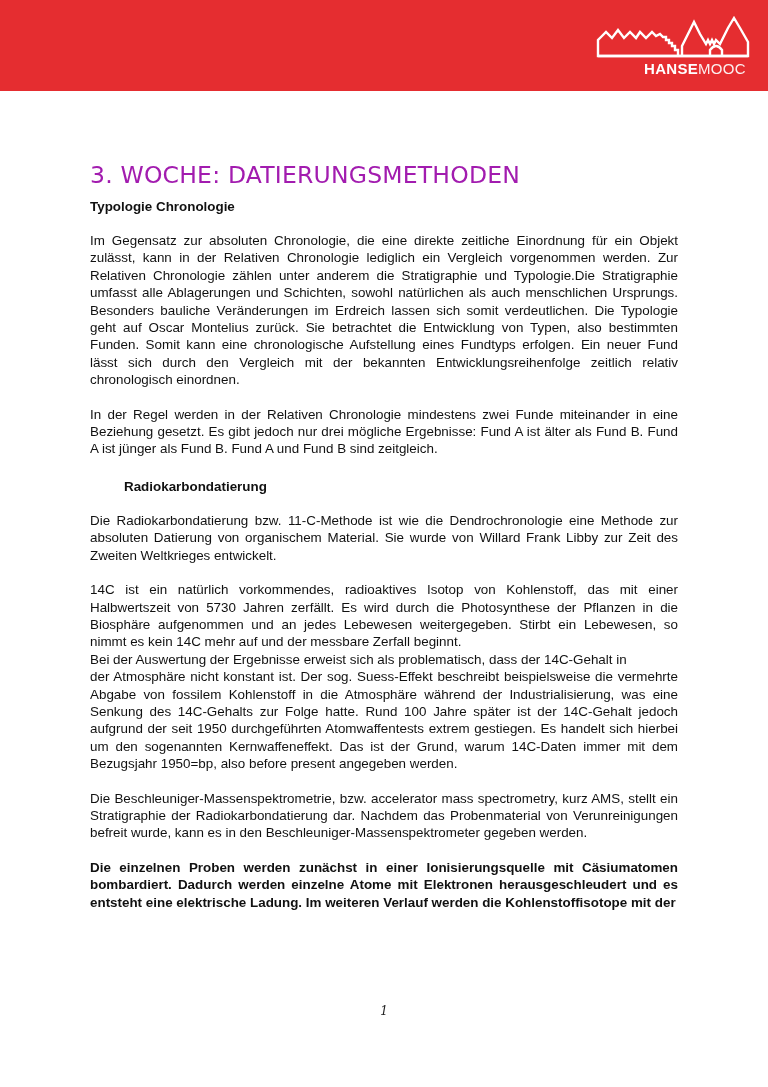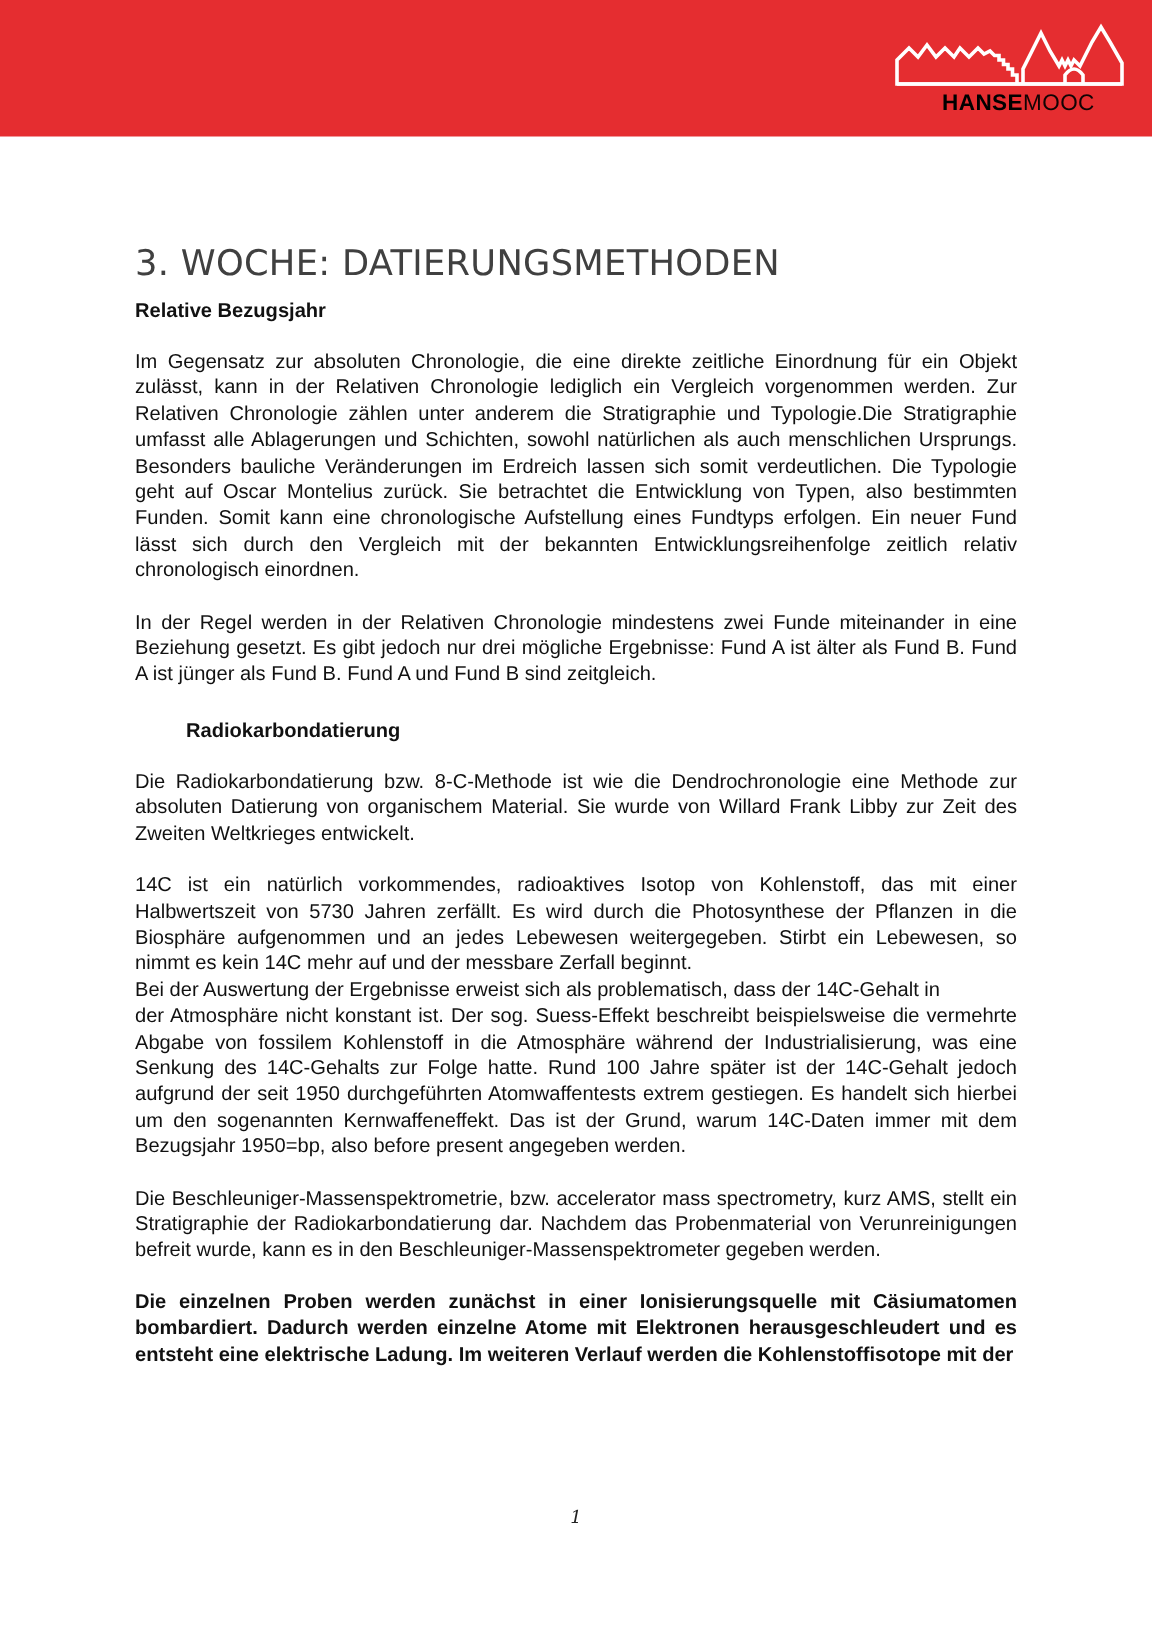--- a/index.html
+++ b/index.html
@@ -1,20 +1,20 @@
 <!DOCTYPE html>
 <html><head>
 <meta charset="utf-8">
 <style>
   html, body { margin: 0; padding: 0; background: #ffffff; }
   body { width: 768px; height: 1087px; position: relative; overflow: hidden; font-family: "Liberation Sans", sans-serif; color: #111; }
   .header { position: absolute; left: 0; top: 0; width: 768px; height: 91px; background: #e52d30; }
   .logo { position: absolute; left: 596px; top: 10px; width: 162px; height: 72px; }
   .logo svg { position: absolute; left: 0; top: 0; }
-  .logo-text { position: absolute; left: 32px; top: 50px; font-size: 15px; color: #000000; letter-spacing: 0.3px; white-space: nowrap; }
+  .logo-text { position: absolute; left: 48px; top: 50px; font-size: 15px; color: #ffffff; letter-spacing: 0.3px; white-space: nowrap; }
   .logo-text .b { font-weight: bold; }
   .logo-text .l { font-weight: normal; opacity: 0.92; }
   .content { position: absolute; left: 90px; top: 160px; width: 588px; }
   h1 { margin: 0; font-family: "DejaVu Sans", sans-serif; font-weight: normal; font-size: 23.5px; color: #b5161d; letter-spacing: 0.2px; line-height: 30px; }
   h2 { margin: 0; font-size: 13.4px; font-weight: bold; line-height: 17px; }
   p { margin: 0; font-size: 13.4px; line-height: 17.4px; text-align: justify; }
   .h-rel { margin-top: 8px; }
   .p1 { margin-top: 17px; }
   .p2 { margin-top: 17px; }
   .h-radio { margin-top: 20px; padding-left: 34px; }
@@ -35,28 +35,28 @@
     <svg width="162" height="56" viewBox="0 0 162 56">
       <path d="M2 46 L2 30 L6 26 L10 22 L16 28 L22 20 L28 28 L34 22 L40 28 L44 22 L50 28 L56 22 L60 26 L64 24 L67 27 L70 27 L70 30 L73 30 L73 33 L76 33 L76 36 L79 36 L79 40 L82 40 L82 46 L86 46 L86 36 L92 24 L98 12 L104 24 L110 34 L112 30 L114 34 L116 30 L118 34 L120 30 L124 34 L132 18 L138 8 L144 18 L152 32 L152 46 Z" fill="none" stroke="#ffffff" stroke-width="2.4" stroke-linejoin="miter"></path>
       <path d="M114 46 L114 40 Q120 32 126 40 L126 46" fill="none" stroke="#ffffff" stroke-width="2.4"></path>
       <path d="M2 46 L152 46" fill="none" stroke="#ffffff" stroke-width="2.4"></path>
     </svg>
     <div class="logo-text"><span class="b">HANSE</span><span class="l">MOOC</span></div>
   </div>
 </div>
 
 <div class="content">
-  <h1 style="color: #404040;">3. WOCHE: DATIERUNGSMETHODEN</h1>
+  <h1 style="color: #a21caf;">3. WOCHE: DATIERUNGSMETHODEN</h1>
 
-  <h2 class="h-rel">Relative Bezugsjahr</h2>
+  <h2 class="h-rel">Typologie Chronologie</h2>
   <p class="p1">Im Gegensatz zur absoluten Chronologie, die eine direkte zeitliche Einordnung für ein Objekt zulässt, kann in der Relativen Chronologie lediglich ein Vergleich vorgenommen werden. Zur Relativen Chronologie zählen unter anderem die Stratigraphie und Typologie.Die Stratigraphie umfasst alle Ablagerungen und Schichten, sowohl natürlichen als auch menschlichen Ursprungs. Besonders bauliche Veränderungen im Erdreich lassen sich somit verdeutlichen. Die Typologie geht auf Oscar Montelius zurück. Sie betrachtet die Entwicklung von Typen, also bestimmten Funden. Somit kann eine chronologische Aufstellung eines Fundtyps erfolgen. Ein neuer Fund lässt sich durch den Vergleich mit der bekannten Entwicklungsreihenfolge zeitlich relativ chronologisch einordnen.</p>
   <p class="p2">In der Regel werden in der Relativen Chronologie mindestens zwei Funde miteinander in eine Beziehung gesetzt. Es gibt jedoch nur drei mögliche Ergebnisse: Fund A ist älter als Fund B. Fund A ist jünger als Fund B. Fund A und Fund B sind zeitgleich.</p>
 
   <h2 class="h-radio">Radiokarbondatierung</h2>
-  <p class="p3">Die Radiokarbondatierung bzw. 8-C-Methode ist wie die Dendrochronologie eine Methode zur absoluten Datierung von organischem Material. Sie wurde von Willard Frank Libby zur Zeit des Zweiten Weltkrieges entwickelt.</p>
+  <p class="p3">Die Radiokarbondatierung bzw. 11-C-Methode ist wie die Dendrochronologie eine Methode zur absoluten Datierung von organischem Material. Sie wurde von Willard Frank Libby zur Zeit des Zweiten Weltkrieges entwickelt.</p>
   <p class="p4">14C ist ein natürlich vorkommendes, radioaktives Isotop von Kohlenstoff, das mit einer Halbwertszeit von 5730 Jahren zerfällt. Es wird durch die Photosynthese der Pflanzen in die Biosphäre aufgenommen und an jedes Lebewesen weitergegeben. Stirbt ein Lebewesen, so nimmt es kein 14C mehr auf und der messbare Zerfall beginnt.</p>
   <div class="p5">
     <p class="first" style="text-align:left;">Bei der Auswertung der Ergebnisse erweist sich als problematisch, dass der 14C-Gehalt in</p>
     <p>der Atmosphäre nicht konstant ist. Der sog. Suess-Effekt beschreibt beispielsweise die vermehrte Abgabe von fossilem Kohlenstoff in die Atmosphäre während der Industrialisierung, was eine Senkung des 14C-Gehalts zur Folge hatte. Rund 100 Jahre später ist der 14C-Gehalt jedoch aufgrund der seit 1950 durchgeführten Atomwaffentests extrem gestiegen. Es handelt sich hierbei um den sogenannten Kernwaffeneffekt. Das ist der Grund, warum 14C-Daten immer mit dem Bezugsjahr 1950=bp, also before present angegeben werden.</p>
   </div>
 
   <p class="p6">Die Beschleuniger-Massenspektrometrie, bzw. accelerator mass spectrometry, kurz AMS, stellt ein Stratigraphie der Radiokarbondatierung dar. Nachdem das Probenmaterial von Verunreinigungen befreit wurde, kann es in den Beschleuniger-Massenspektrometer gegeben werden.</p>
   <p class="p7">Die einzelnen Proben werden zunächst in einer Ionisierungsquelle mit Cäsiumatomen bombardiert. Dadurch werden einzelne Atome mit Elektronen herausgeschleudert und es entsteht eine elektrische Ladung. Im weiteren Verlauf werden die Kohlenstoffisotope mit der</p>
 </div>
 

